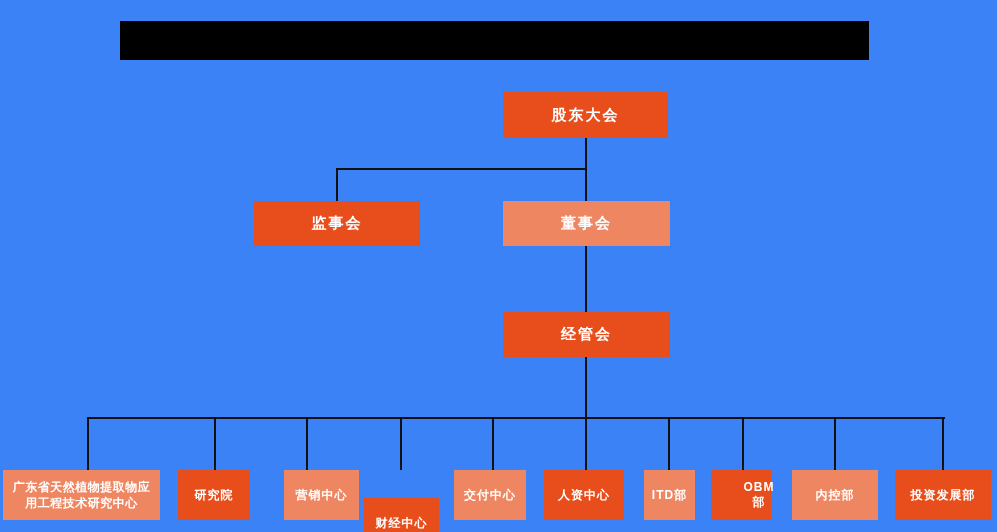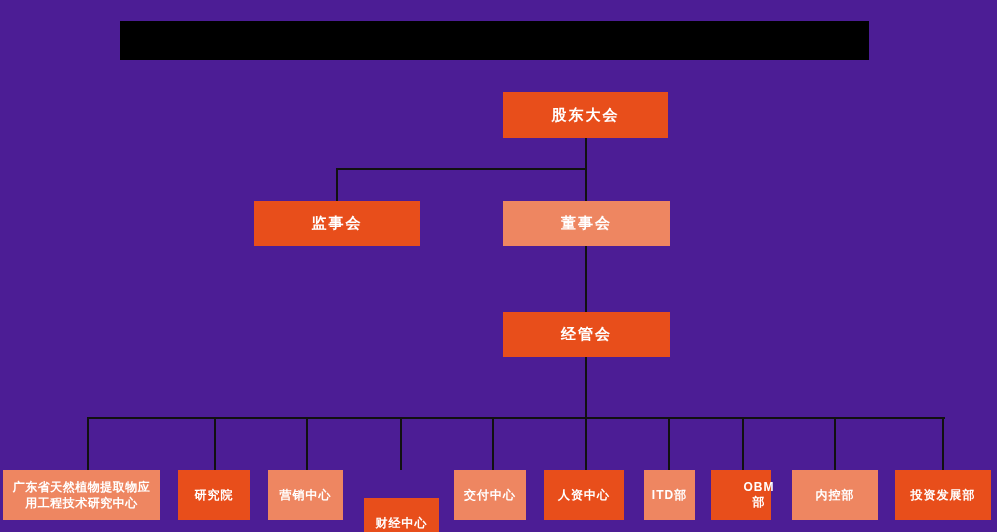--- a/index.html
+++ b/index.html
@@ -1,20 +1,20 @@
 <!DOCTYPE html>
 <html><head>
 <meta charset="utf-8">
 <style>
   html, body { margin: 0; padding: 0; background: #ffffff; }
   .canvas {
     position: relative;
     width: 997px;
     height: 532px;
-    background: #4c1d95;
+    background: #3b82f6;
     font-family: "Liberation Sans", "DejaVu Sans", sans-serif;
     overflow: hidden;
   }
   .redacted-bar {
     position: absolute;
     left: 120px; top: 21px;
     width: 749px; height: 39px;
     background: #000000;
   }
   .node {
@@ -59,21 +59,21 @@
   .drop-3  { left: 306px; }
   .drop-4  { left: 400px; }
   .drop-5  { left: 492px; }
   .drop-7  { left: 668px; }
   .drop-8  { left: 742px; }
   .drop-9  { left: 834px; }
   .drop-10 { left: 942px; }
   
   .d1  { left:   3px; width: 157px; }
   .d2  { left: 178px; width:  72px; }
-  .d3  { left: 268px; width:  75px; }
+  .d3  { left: 284px; width:  75px; }
   .d4  { left: 364px; width:  75px; margin-top: 28px; }
   .d5  { left: 454px; width:  72px; }
   .d6  { left: 544px; width:  80px; }
   .d7  { left: 644px; width:  51px; }
   .d8  { left: 711px; width:  60px; padding-left: 36px; }
   .d9  { left: 792px; width:  86px; }
   .d10 { left: 895px; width:  96px; }
 </style>
 </head>
 <body>

